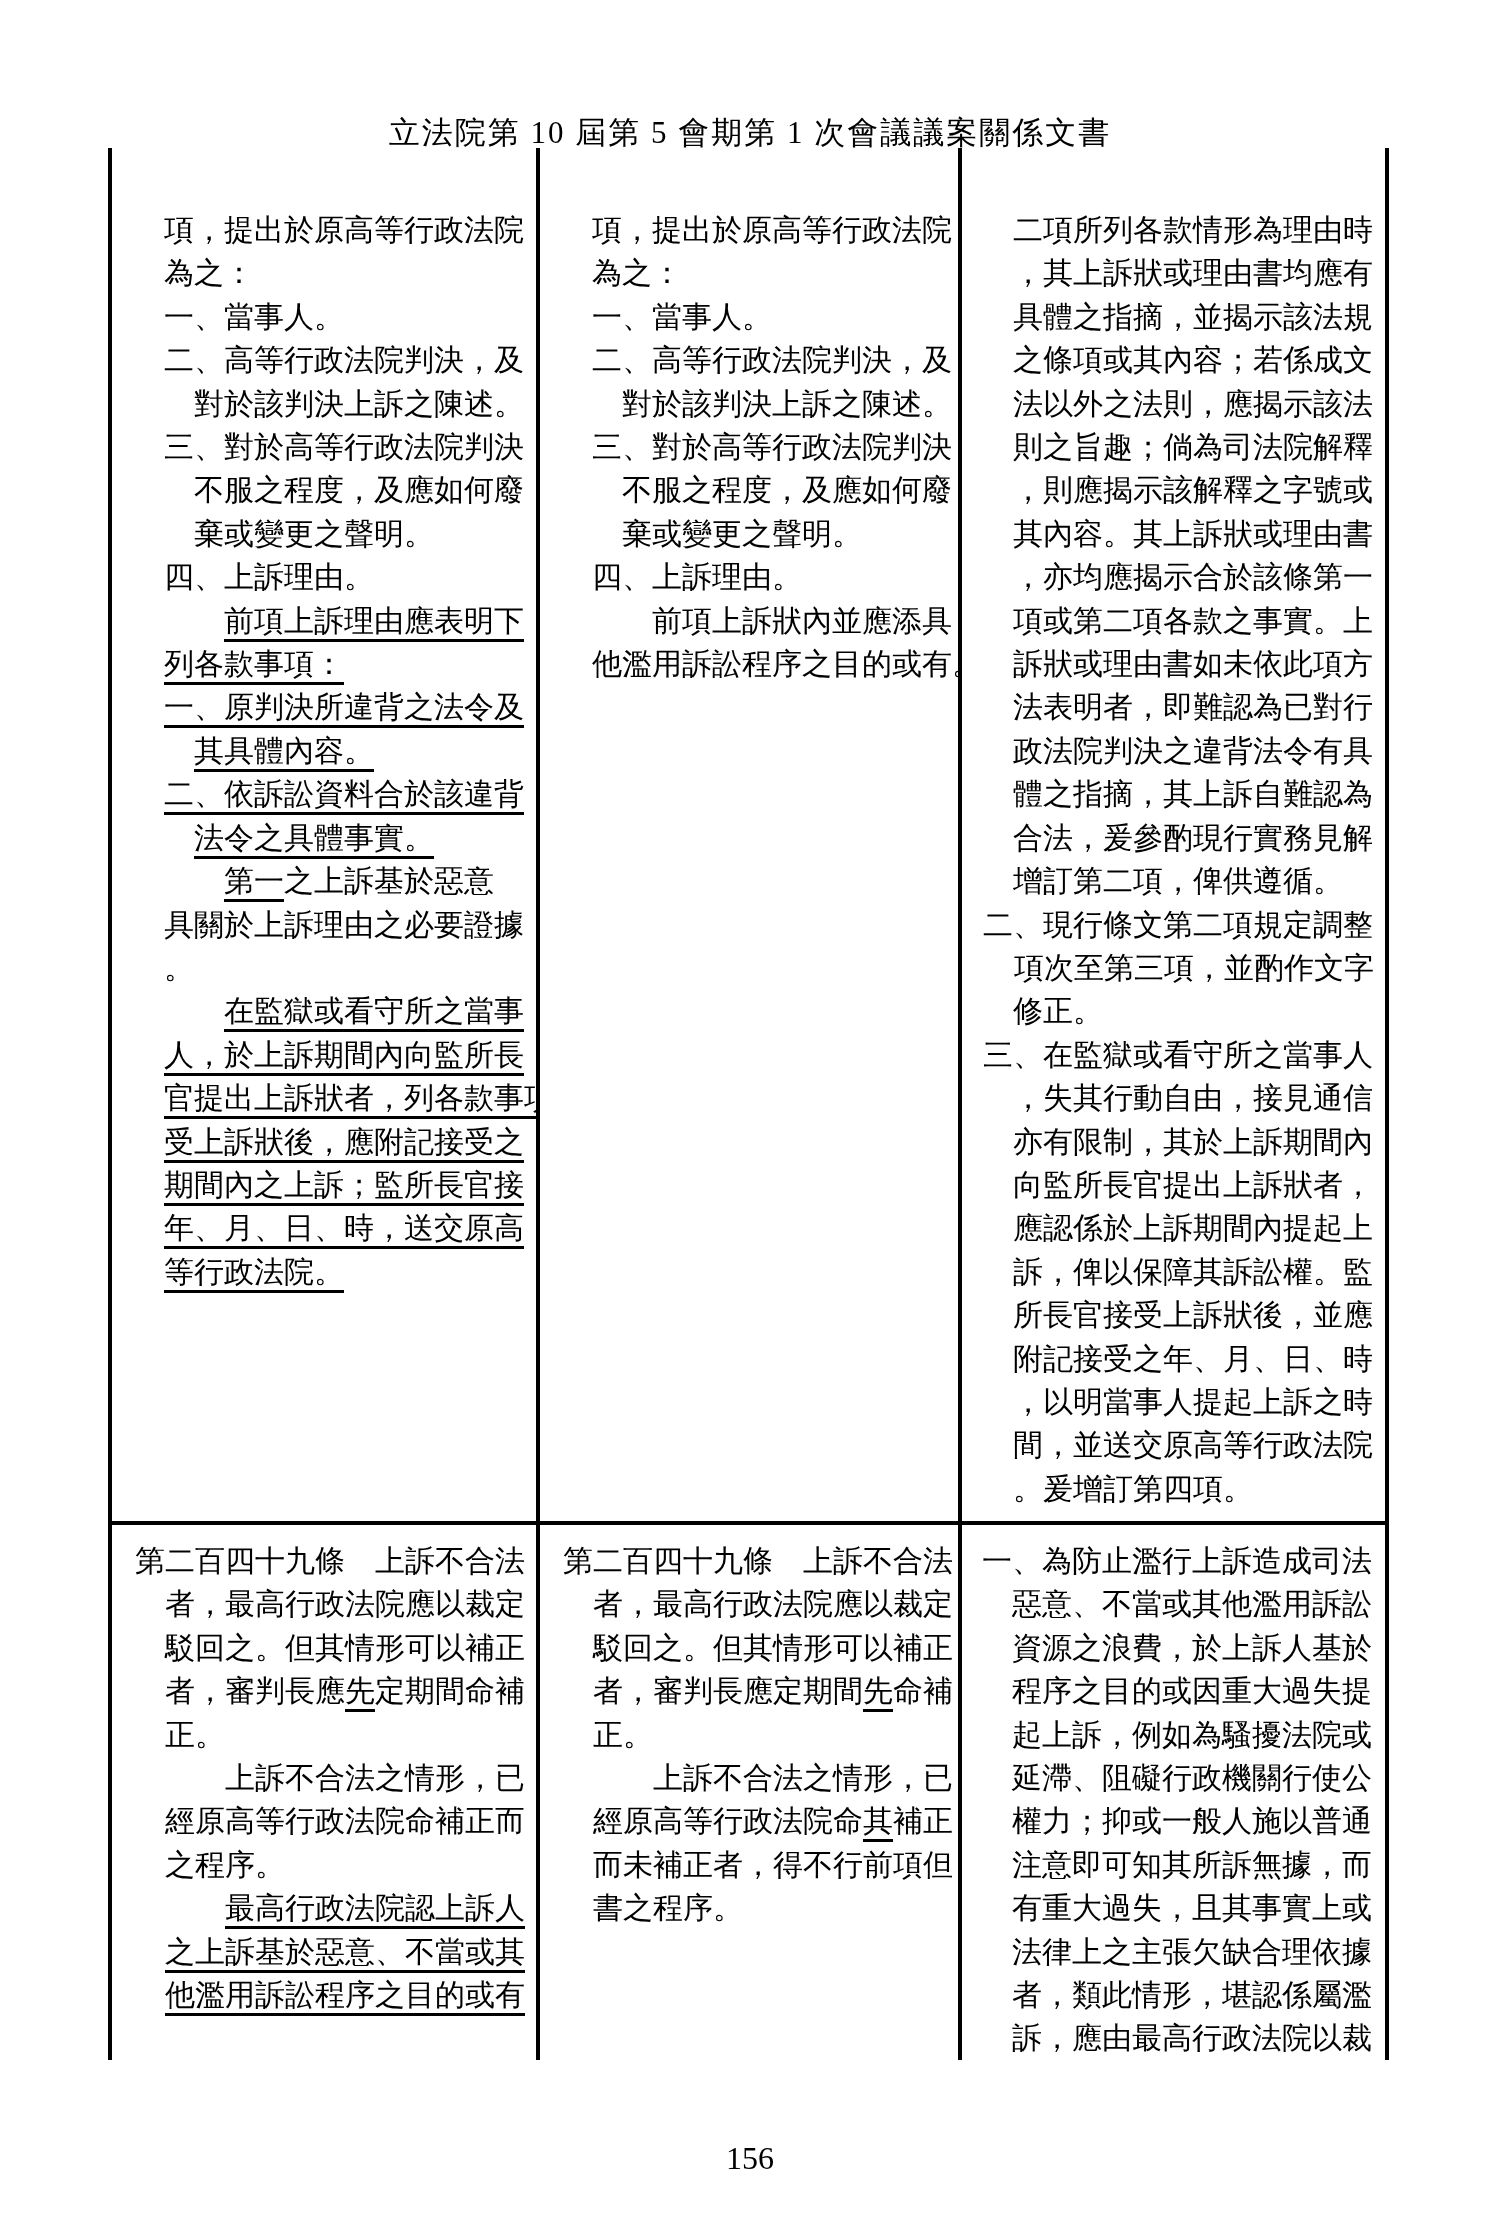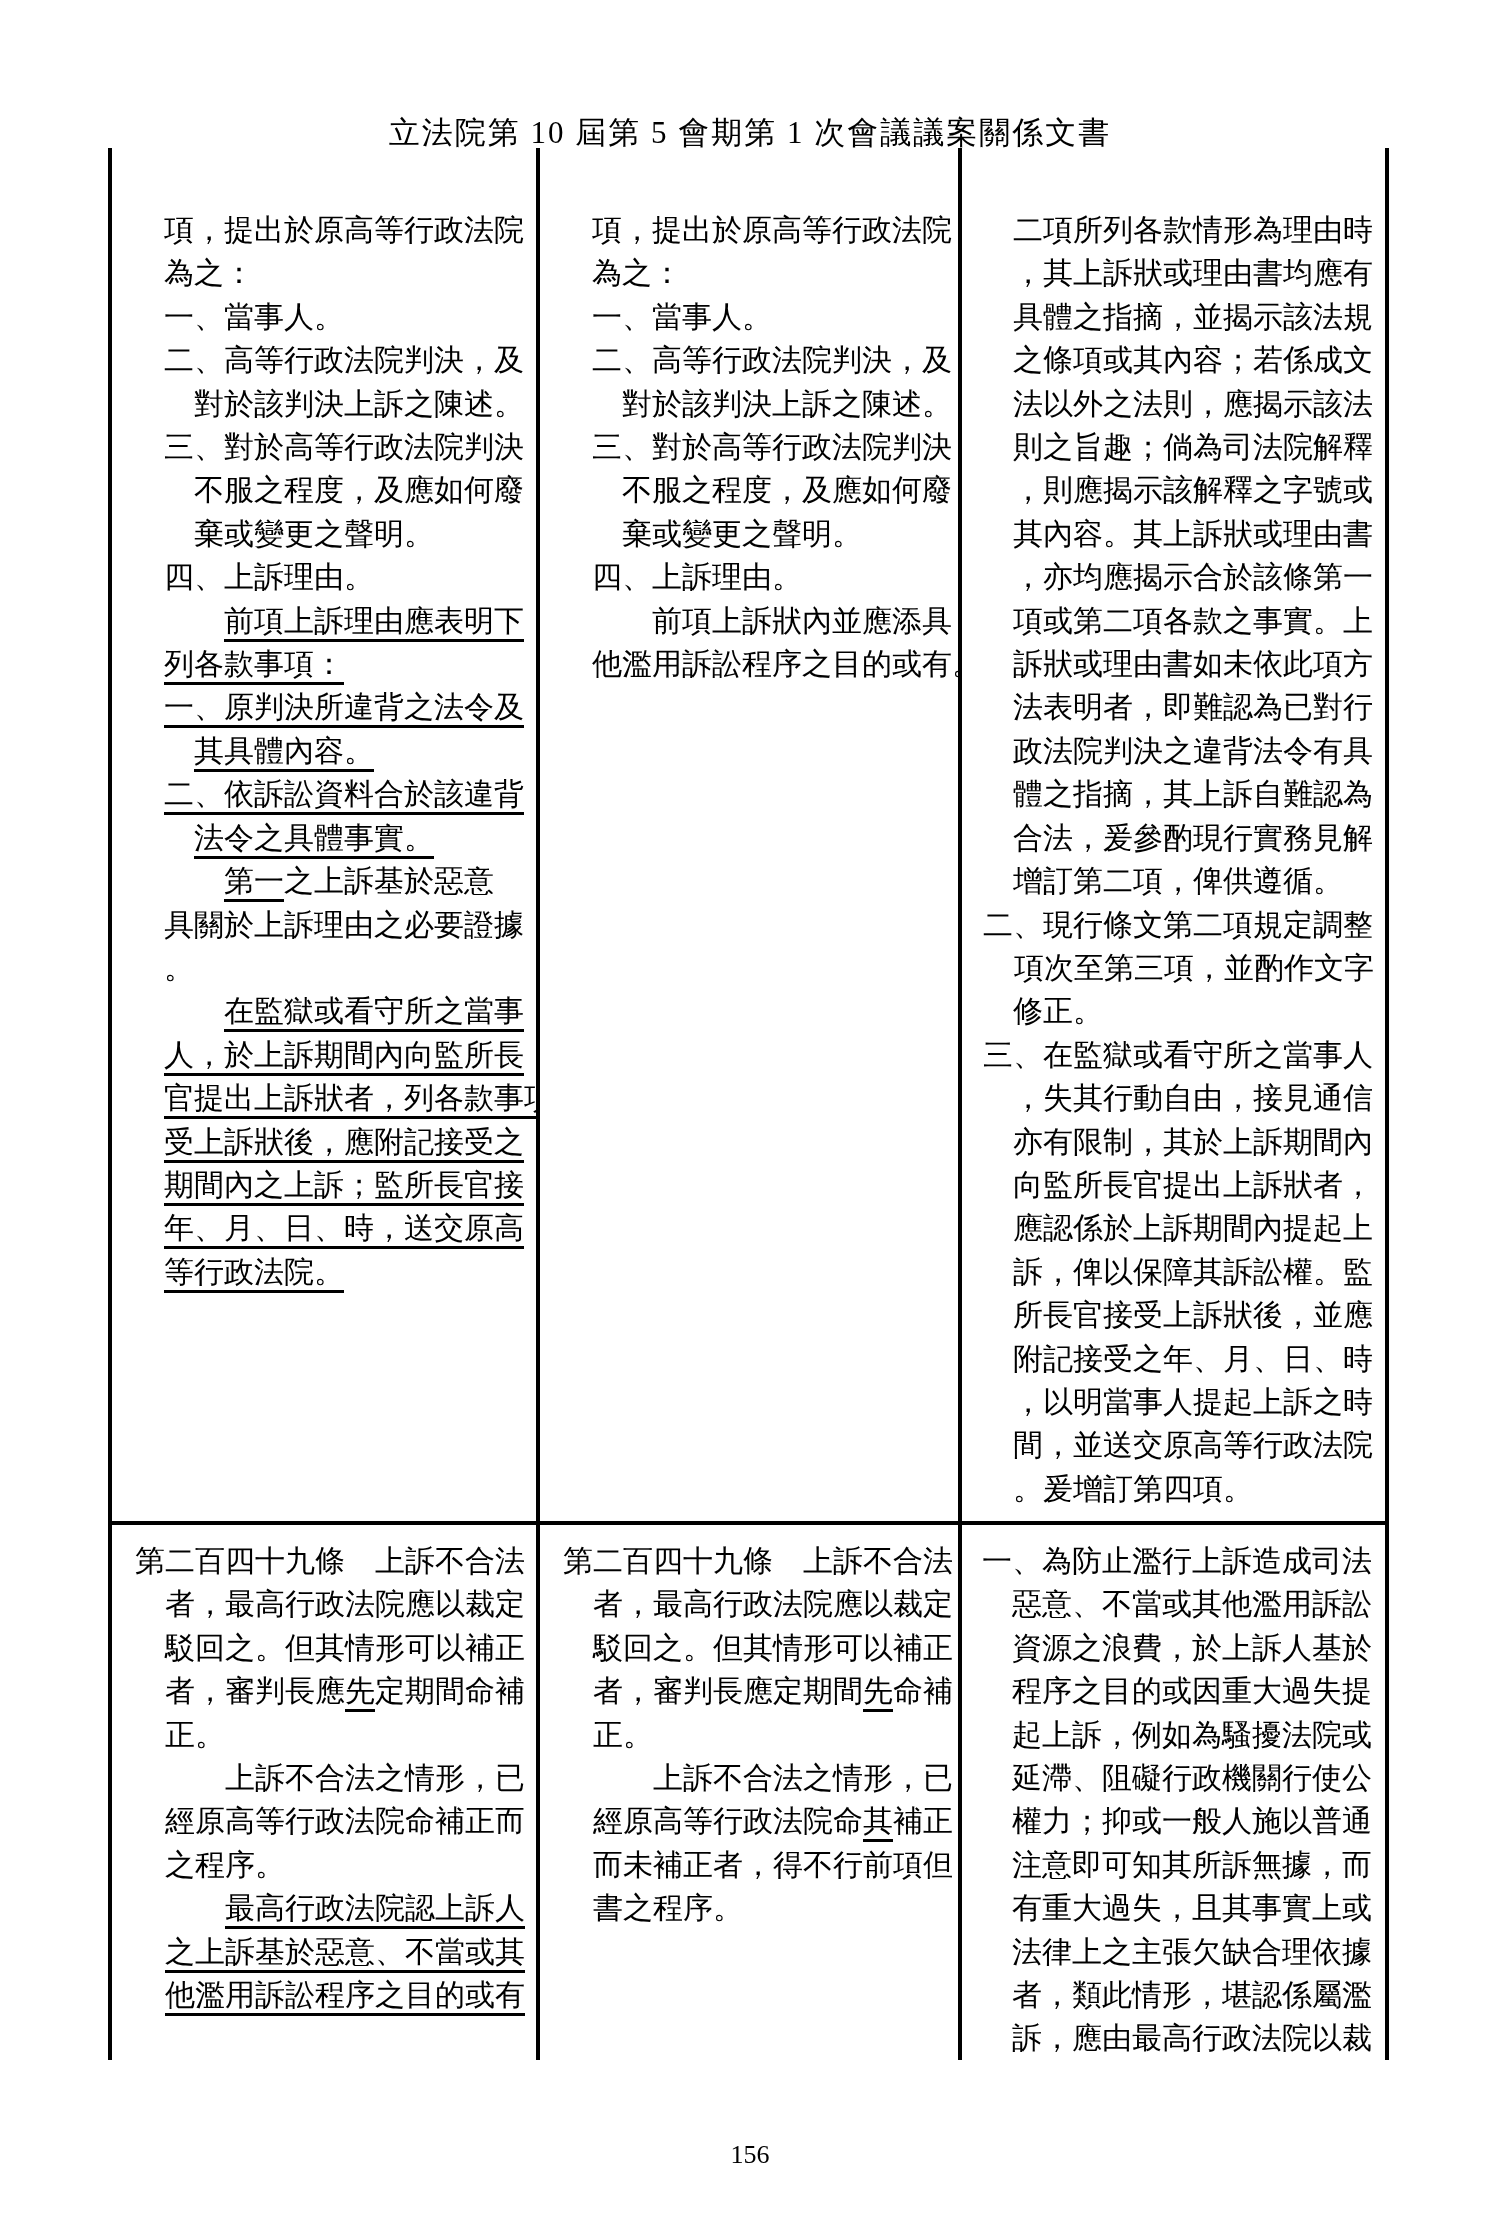--- a/index.html
+++ b/index.html
@@ -29,21 +29,21 @@
   .row1{padding-top:60px;}
   .row2{border-top:4px solid #000;padding-top:14px;}
   .c1.row1,.c2.row1{padding-left:52px;padding-right:12px;}
   .c3.row1{padding-left:21px;padding-right:10px;}
   .c1.row2,.c2.row2{padding-left:23px;padding-right:12px;}
   .c3.row2{padding-left:20px;padding-right:10px;}
   .tl{white-space:nowrap;}
   .u{border-bottom:3px solid #000;padding-bottom:2px;}
   .pagenum{
     position:absolute;top:2140px;left:0;width:100%;
-    text-align:center;font-size:26px;
+    text-align:center;font-size:32px;
   }
 </style>
 </head>
 <body>
 
 <div class="page">
 
   <div class="header">立法院第 10 屆第 5 會期第 1 次會議議案關係文書</div>
 
   <div class="comp-table">

